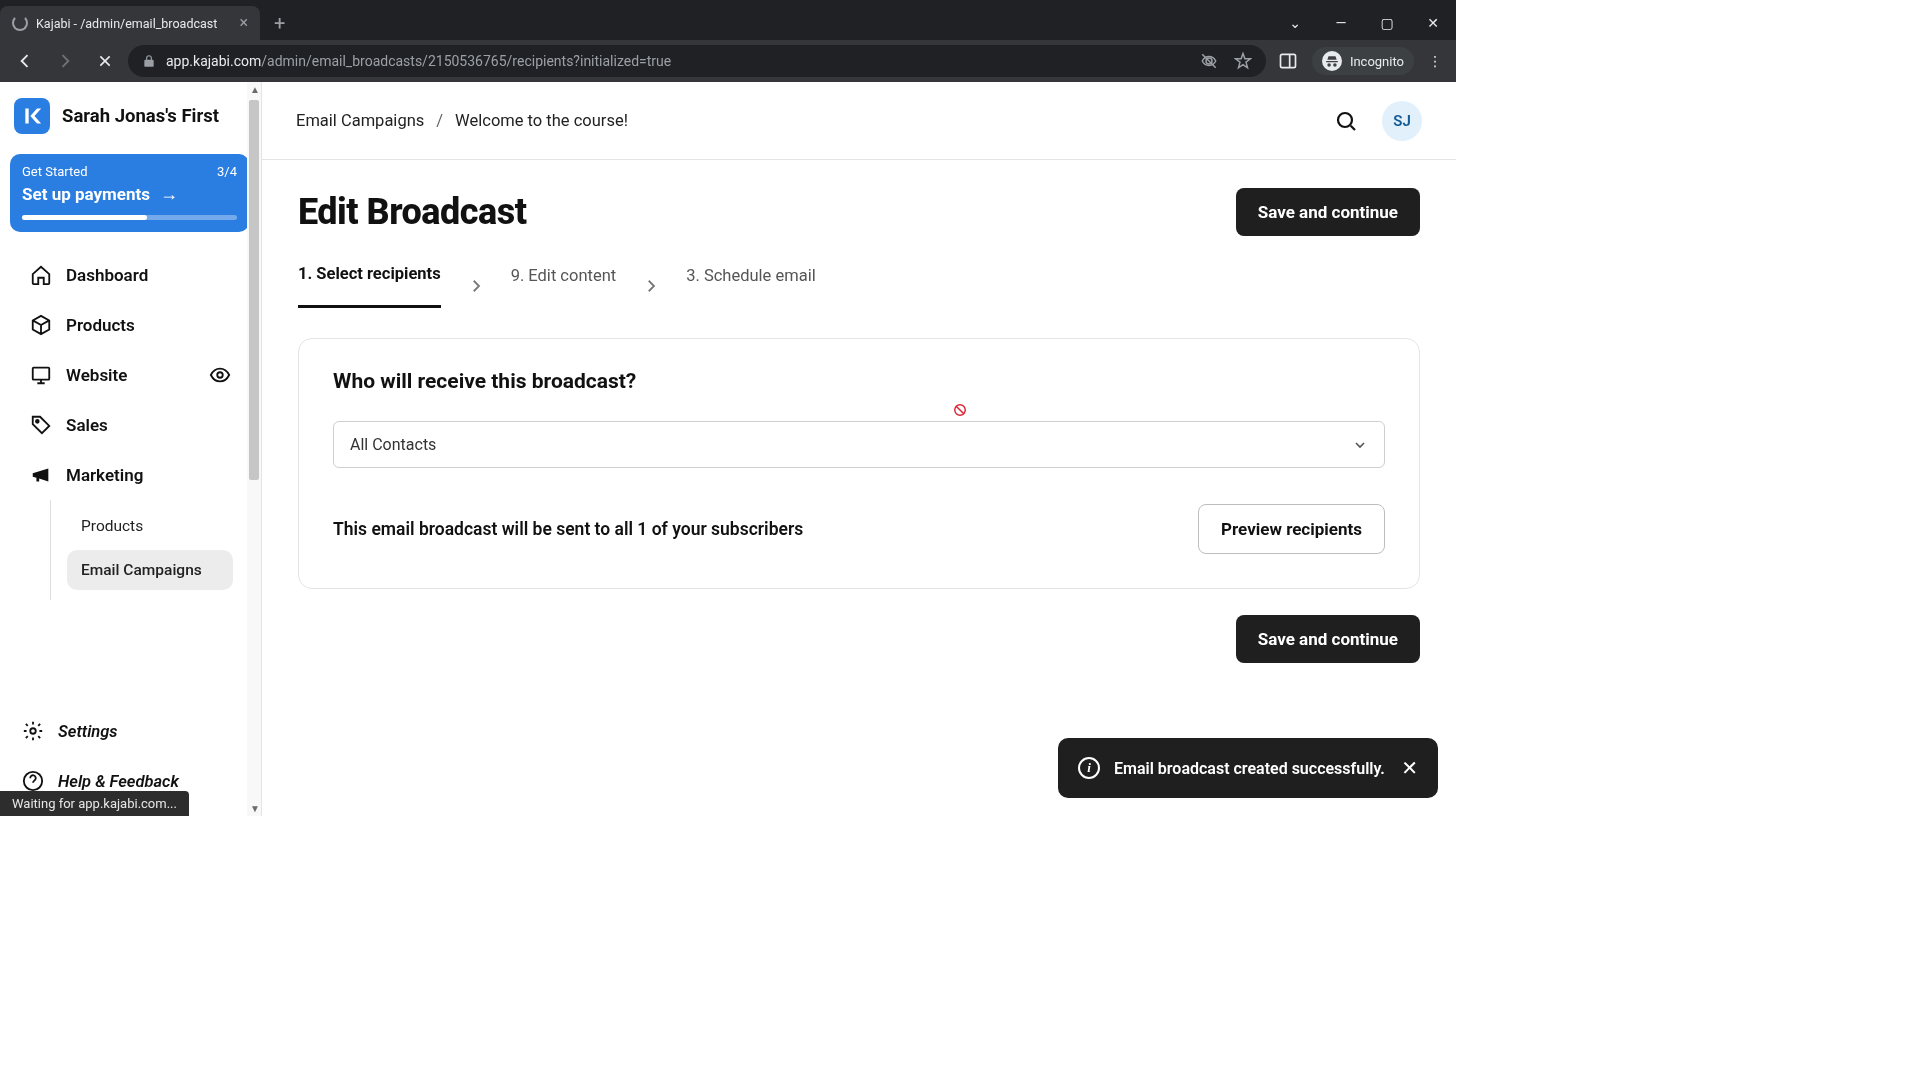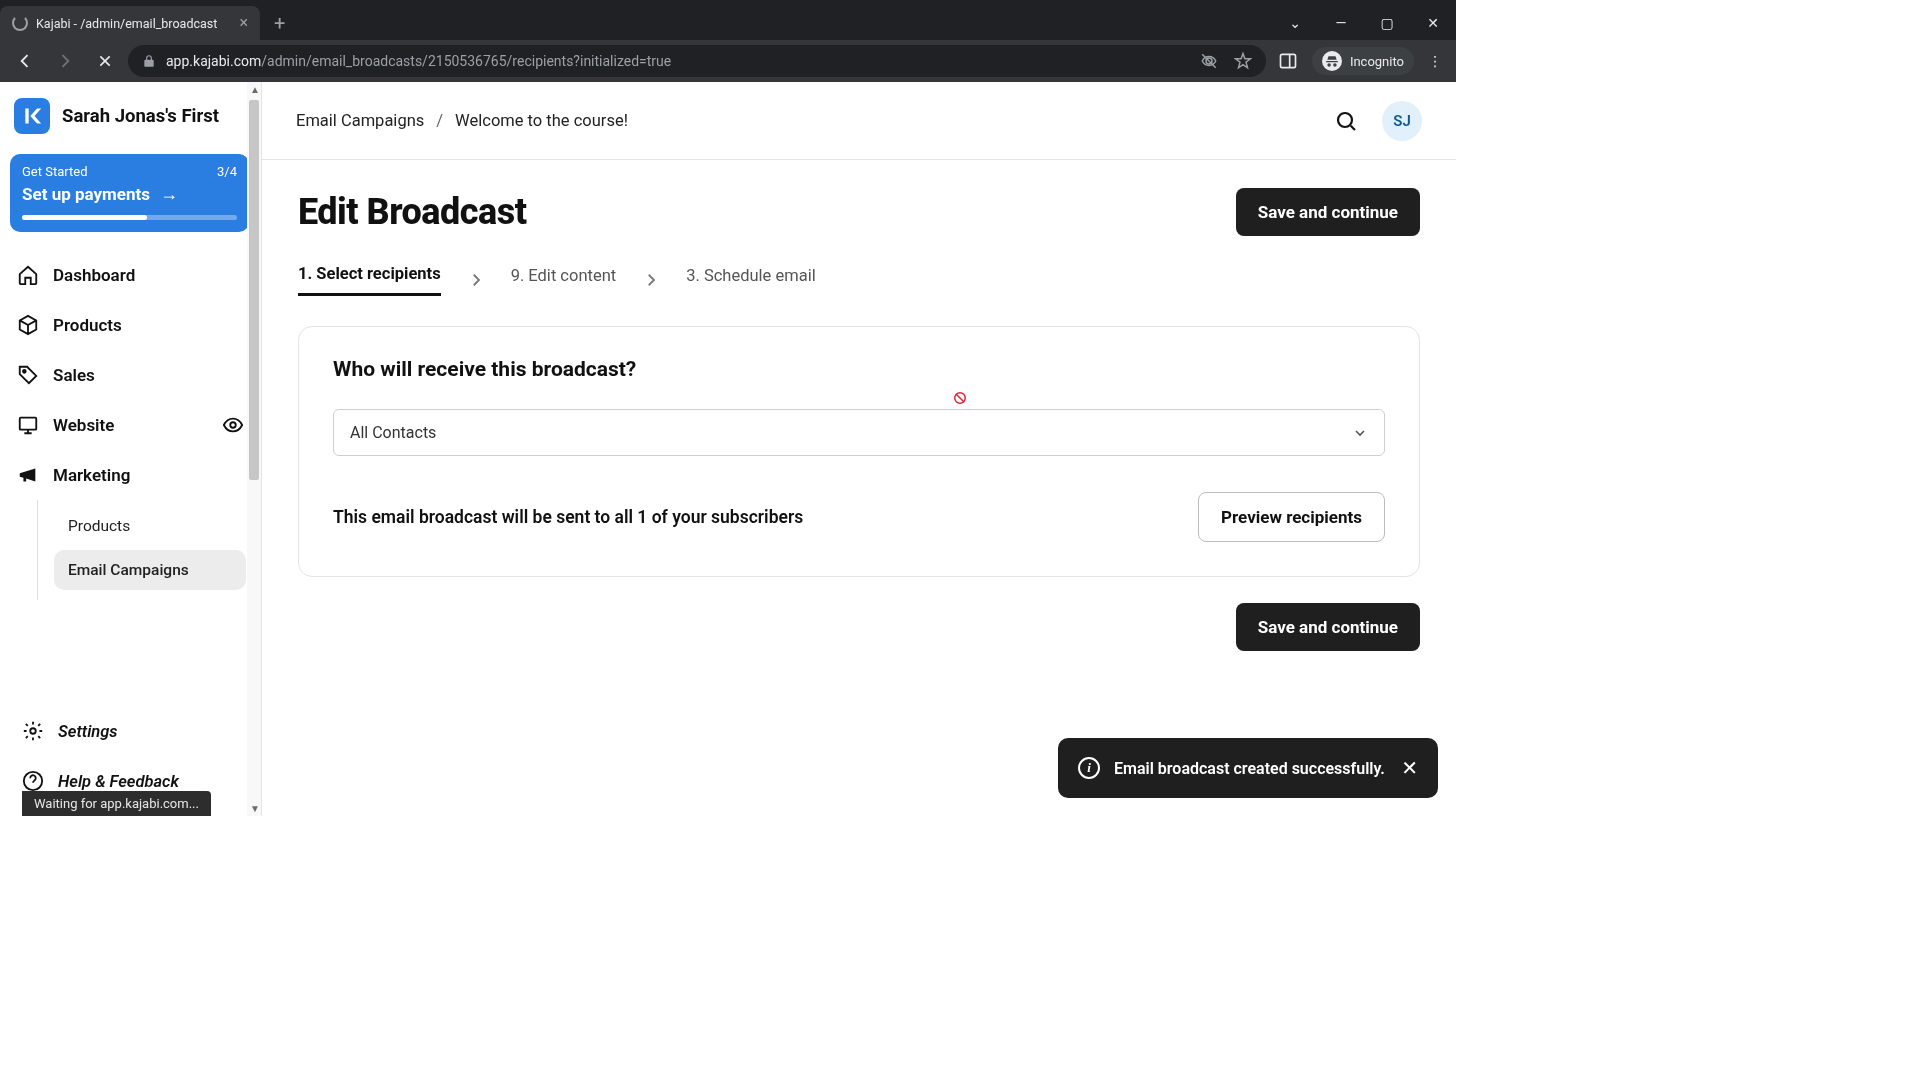--- a/index.html
+++ b/index.html
@@ -42,21 +42,21 @@
 .brand-logo { width: 36px; height: 36px; background: #2a7de1; border-radius: 8px; display:flex; align-items:center; justify-content:center; color:#fff; font-weight:700; font-size:18px; }
 .brand-name { font-weight: 700; font-size: 18.5px; color: #111; }
 
 .get-started { margin: 4px 12px 14px 10px; background: #2a7de1; color: #fff; border-radius: 10px; padding: 10px 12px 12px; position: relative; }
 .gs-top { display: flex; justify-content: space-between; font-size: 13px; }
 .gs-main { display: flex; align-items: center; gap: 10px; font-weight: 700; font-size: 17px; margin-top: 4px; }
 .gs-arrow { font-size: 18px; }
 .gs-bar { height: 5px; background: rgba(255,255,255,0.35); border-radius: 3px; margin-top: 10px; position: relative; }
 .gs-bar::after { content:""; position:absolute; left:0; top:0; bottom:0; width:58%; background:#fff; border-radius:3px; }
 
-.nav { padding: 4px 5px; }
+.nav { padding: 4px 18px; }
 .nav-item { display: flex; align-items: center; gap: 14px; padding: 14px 12px; border-radius: 10px; font-size: 17px; font-weight: 600; color: #111; position: relative; }
 .nav-item .icon { width: 22px; text-align: center; color:#111; }
 .nav-item .trailing { margin-left: auto; color: #111; display:flex; align-items:center; }
 .subnav { margin-left: 32px; padding: 2px 0 6px; border-left: 1.5px solid #ddd; }
 .subnav-item { padding: 11px 14px; margin: 4px 10px 4px 16px; font-size: 15.5px; color: #222; border-radius: 10px; }
 .subnav-item.active { background: #ececec; font-weight: 500; }
 
 .sidebar-bottom { margin-top: auto; padding: 6px 10px 10px; }
 .sidebar-bottom .nav-item { font-size: 16.5px; font-style: italic; }
 
@@ -69,21 +69,21 @@
 .topbar-right { margin-left: auto; display: flex; align-items: center; gap: 22px; }
 .search-icon { width: 28px; height: 28px; display:flex; align-items:center; justify-content:center; }
 .avatar { width: 40px; height: 40px; border-radius: 50%; background: #e1f0fb; color: #0f5a97; font-weight: 600; display:flex; align-items:center; justify-content:center; font-size: 15px; }
 
 .content { padding: 28px 36px 20px; flex: 1; overflow: auto; }
 .page-head { display: flex; align-items: center; justify-content: space-between; }
 .page-title { font-size: 36px; font-weight: 800; color: #111; letter-spacing: -0.5px; }
 .btn-primary { background: #1f1f1f; color: #fff; border: none; border-radius: 8px; padding: 14px 22px; font-size: 17px; font-weight: 700; }
 
 .stepper { display: flex; align-items: center; gap: 26px; margin-top: 28px; }
-.step { font-size: 16.5px; color: #555; padding-bottom: 10px; }
+.step { font-size: 16.5px; color: #555; padding-bottom: 22px; }
 .step.active { color: #111; font-weight: 700; border-bottom: 3px solid #111; }
 .step-chevron { color: #777; font-size: 18px; }
 
 .panel { margin-top: 30px; border: 1px solid #e4e4e4; border-radius: 14px; padding: 30px 34px 34px; }
 .panel-title { font-size: 21px; font-weight: 700; color: #111; }
 .select-wrap { position: relative; margin-top: 28px; }
 .select-box { width: 100%; border: 1px solid #cfcfcf; border-radius: 6px; padding: 13px 16px; font-size: 16px; color: #333; background:#fff; display:flex; align-items:center; justify-content:space-between; }
 .select-caret { color:#555; }
 .no-cursor { position:absolute; top:-18px; right:418px; color:#d23; font-size:14px; }
 
@@ -92,21 +92,21 @@
 .btn-outline { background:#fff; border:1.5px solid #bdbdbd; border-radius:8px; padding: 14px 22px; font-size: 17px; font-weight: 700; color:#111; }
 
 .bottom-actions { display:flex; justify-content:flex-end; margin-top: 26px; }
 
 
 .toast { position: absolute; right: 18px; bottom: 18px; background: #1f1f1f; color: #fff; border-radius: 10px; padding: 18px 20px; display:flex; align-items:center; gap: 14px; font-size: 16px; font-weight: 600; min-width: 380px; }
 .toast .info-icon { width:22px; height:22px; border:2px solid #fff; border-radius:50%; display:flex; align-items:center; justify-content:center; font-size:13px; font-family: Georgia, serif; font-style: italic; }
 .toast .toast-close { margin-left: auto; font-size: 20px; font-weight:400; }
 
 
-.status-bar { position: absolute; left: 0; bottom: 0; background: #2d2d2d; color: #e6e6e6; font-size: 13px; padding: 5px 12px; border-top-right-radius: 4px; margin-left: 22px; }
+.status-bar { position: absolute; left: 0; bottom: 0; background: #2d2d2d; color: #e6e6e6; font-size: 13px; padding: 5px 12px; border-top-right-radius: 4px; }
 
 svg { display: block; }
 </style>
 </head>
 <body>
 
 <div class="browser-chrome">
   <div class="tab-strip">
     <div class="tab">
       <span class="favicon"></span>
@@ -216,40 +216,40 @@
         <span class="icon">
           <svg width="22" height="22" viewBox="0 0 24 24" fill="none" stroke="#111" stroke-width="2">
               <path d="M12 2l9 5v10l-9 5-9-5V7l9-5zM3 7l9 5 9-5M12 22V12"></path>
             </svg>
         </span>
         <span>Products</span>
       </div>
       <div class="nav-item">
         <span class="icon">
           <svg width="22" height="22" viewBox="0 0 24 24" fill="none" stroke="#111" stroke-width="2">
+              <rect x="3" y="4" width="18" height="13" rx="1"></rect>
+              <path d="M8 21h8M12 17v4"></path>
+            </svg>
+        </span>
+        <span>Website</span>
+        <span class="trailing">
+          <svg width="22" height="22" viewBox="0 0 24 24" fill="none" stroke="#111" stroke-width="2">
+              <path d="M2 12c2.5-5 6-7 10-7s7.5 2 10 7c-2.5 5-6 7-10 7s-7.5-2-10-7z"></path>
+              <circle cx="12" cy="12" r="3"></circle>
+            </svg>
+        </span>
+      </div>
+      <div class="nav-item">
+        <span class="icon">
+          <svg width="22" height="22" viewBox="0 0 24 24" fill="none" stroke="#111" stroke-width="2">
               <path d="M3 3h8l10 10-8 8L3 11V3z"></path>
               <circle cx="8" cy="8" r="1.5" fill="#111"></circle>
             </svg>
         </span>
         <span>Sales</span>
-      </div>
-      <div class="nav-item">
-        <span class="icon">
-          <svg width="22" height="22" viewBox="0 0 24 24" fill="none" stroke="#111" stroke-width="2">
-              <rect x="3" y="4" width="18" height="13" rx="1"></rect>
-              <path d="M8 21h8M12 17v4"></path>
-            </svg>
-        </span>
-        <span>Website</span>
-        <span class="trailing">
-          <svg width="22" height="22" viewBox="0 0 24 24" fill="none" stroke="#111" stroke-width="2">
-              <path d="M2 12c2.5-5 6-7 10-7s7.5 2 10 7c-2.5 5-6 7-10 7s-7.5-2-10-7z"></path>
-              <circle cx="12" cy="12" r="3"></circle>
-            </svg>
-        </span>
       </div>
       <div class="nav-item">
         <span class="icon">
           <svg width="22" height="22" viewBox="0 0 24 24" fill="#111">
               <path d="M3 10v4l4 1v4h3v-3.3L20 19V5L3 10z"></path>
             </svg>
         </span>
         <span>Marketing</span>
       </div>
       <div class="subnav">

